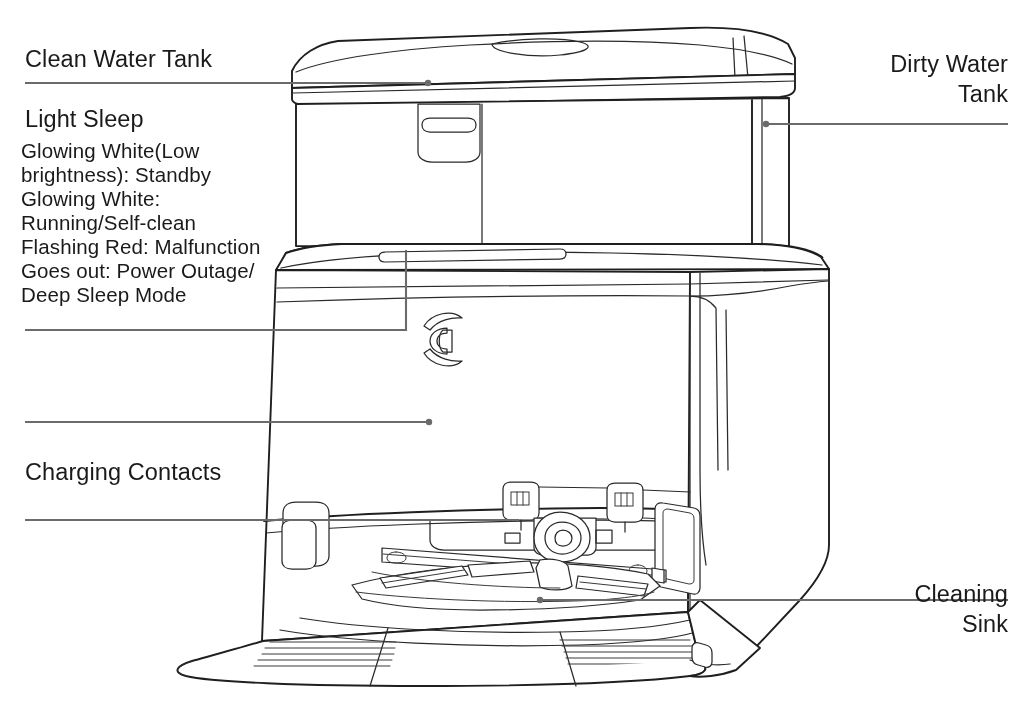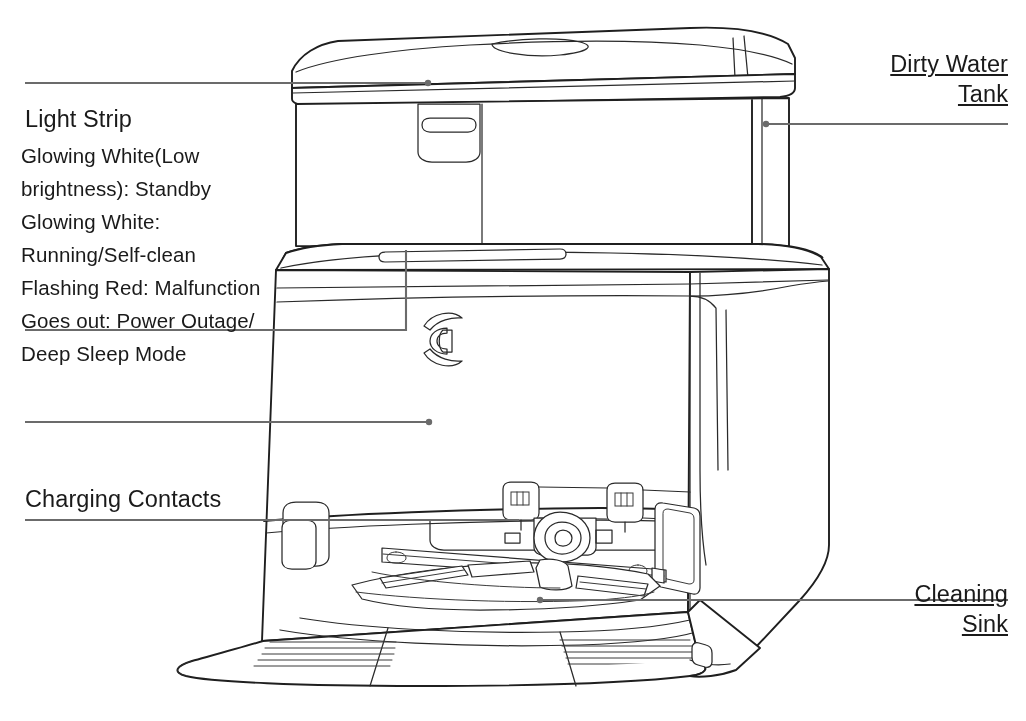--- a/index.html
+++ b/index.html
@@ -27,34 +27,34 @@
   }
   .callout {
     position: absolute;
     font-size: 23px;
     line-height: 29px;
     color: #1a1a1a;
     letter-spacing: 0.1px;
     white-space: pre-wrap;
   }
   .callout-left { text-align: left; }
-  .callout-right { text-align: right; text-decoration: underline; }
+  .callout-right { text-align: right; }
   .callout-title {
     font-size: 23.5px;
     line-height: 30px;
   }
   .callout-detail {
     font-size: 20.5px;
-    line-height: 33px;
+    line-height: 24px;
   }
   #label-clean-water-tank { left: 25px; top: 44px; width: 420px; }
   #label-light-strip-title { left: 25px; top: 104px; width: 300px; }
   #label-light-strip-detail { left: 21px; top: 139px; width: 300px; }
   #label-dust-collection { left: 25px; top: 362px; width: 300px; }
-  #label-charging-contacts { left: 25px; top: 484px; width: 340px; }
+  #label-charging-contacts { left: 25px; top: 457px; width: 340px; }
   #label-dirty-water-tank { right: 18px; top: 49px; width: 330px; }
   #label-cleaning-sink { right: 18px; top: 531px; width: 330px; margin-top: 48px; }
 </style>
 </head>
 <body>
 
 <div id="diagram-root">
 
   <svg id="art-layer" viewBox="0 0 1026 721" xmlns="http://www.w3.org/2000/svg">
     <defs>
@@ -251,22 +251,23 @@
       <line class="lead" x1="25" y1="520" x2="519" y2="520"></line>
 
       <line class="lead" x1="766" y1="124" x2="1008" y2="124"></line>
       <circle class="leaddot" cx="766" cy="124" r="3.2"></circle>
 
       <line class="lead" x1="540" y1="600" x2="1008" y2="600"></line>
       <circle class="leaddot" cx="540" cy="600" r="3.2"></circle>
     </g>
   </svg>
 
-
-  <div class="callout callout-left callout-title" id="label-light-strip-title">Light Strip</div>
+  <div class="callout callout-left callout-title" id="label-clean-water-tank">Clean Water Tank</div>
+
+  <div class="callout callout-left callout-title" id="label-light-strip-title">Light Sleep</div>
 
   <div class="callout callout-left callout-detail" id="label-light-strip-detail">Glowing White(Low
 brightness): Standby
 Glowing White:
 Running/Self-clean
 Flashing Red: Malfunction
 Goes out: Power Outage/
 Deep Sleep Mode</div>
 
 

